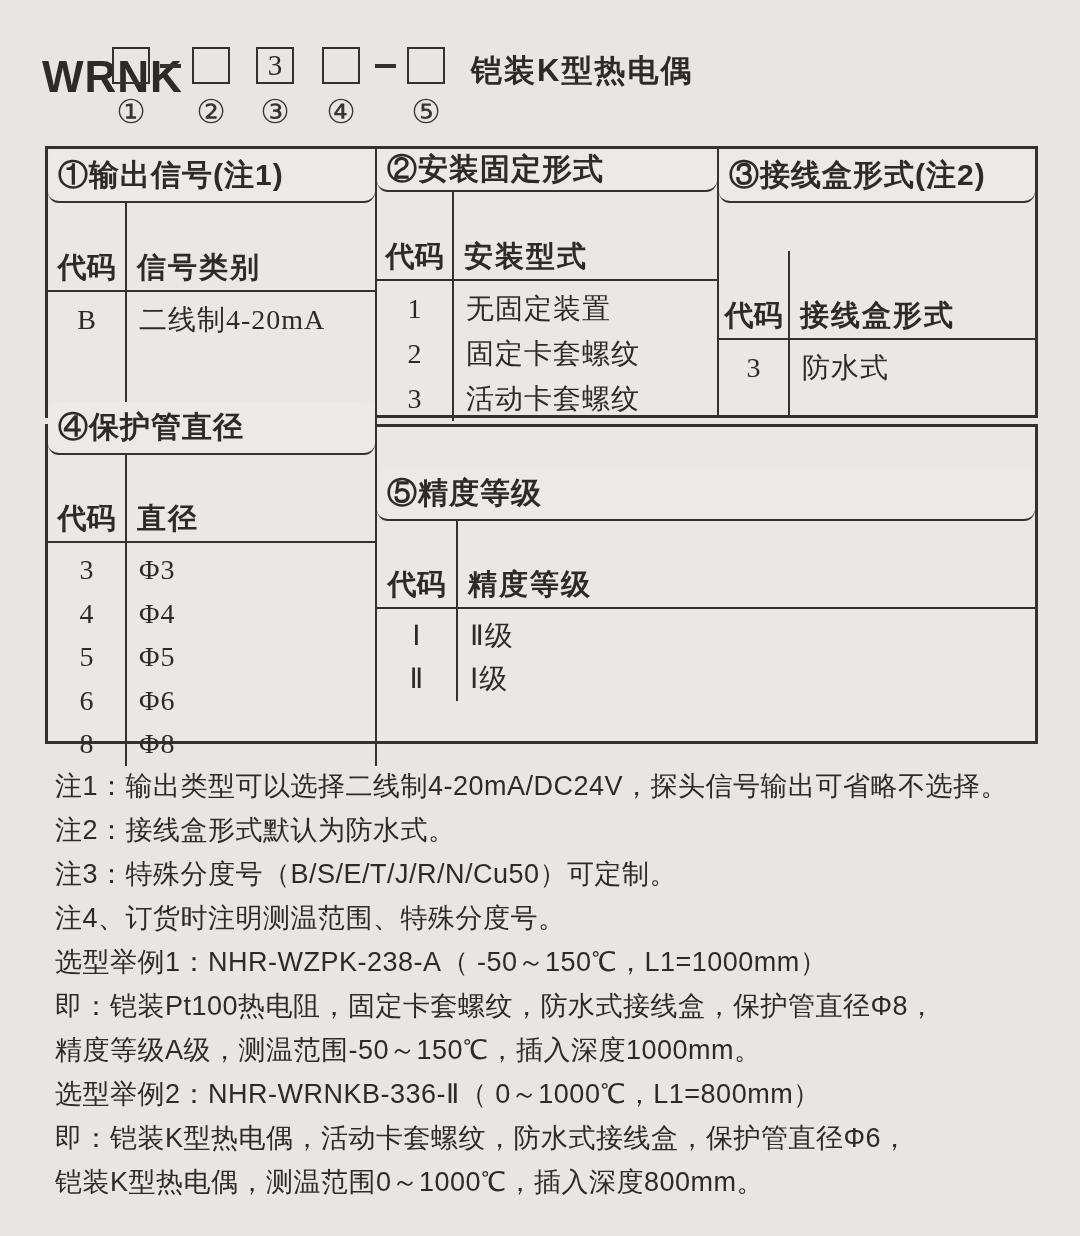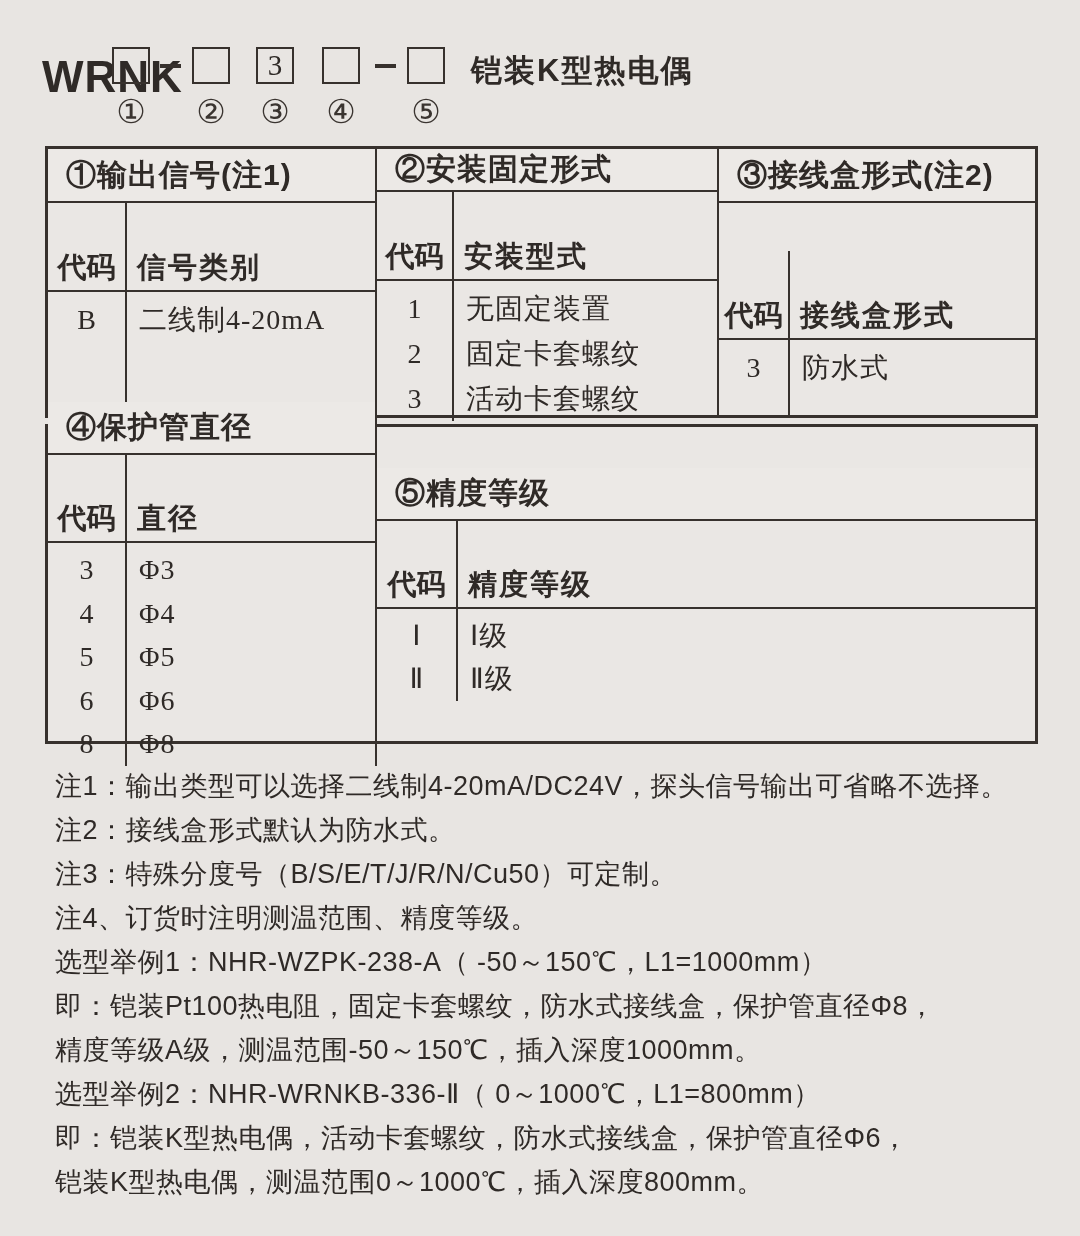--- a/index.html
+++ b/index.html
@@ -48,24 +48,25 @@
     position:absolute;left:45px;width:993px;
     border:3px solid var(--line);
     display:flex;background:#eae7e4;
   }
   .table-top{top:146px;height:272px;}
   .table-bottom{top:424px;height:320px;align-items:center;}
   .section{display:flex;flex-direction:column;border-right:2.5px solid var(--line);}
   .section:last-child{border-right:none;}
   .sec-title{
     border-bottom:2.5px solid var(--line);
-    display:flex;align-items:center;padding-left:18px;
+    display:flex;align-items:center;padding-left:10px;
     font-size:30px;font-weight:700;letter-spacing:1px;
     background:#ecé9e6;
     background:#ece9e6;
+    border-radius:11px;
   }
   .table-top .sec-title{height:54px;}
   .table-bottom .sec-title{height:53px;}
   .sec-grid{flex:1;display:flex;}
   .col{display:flex;flex-direction:column;}
   .col-code{border-right:2px solid var(--line);}
   .col-value{flex:1;}
   .sub-head{
     border-bottom:2px solid var(--line);
     font-family:"Liberation Serif",serif;
@@ -215,34 +216,34 @@
         <div class="col col-code">
           <div class="sub-head">代码</div>
           <div class="cells">
             <span class="cell-line">Ⅰ</span>
             <span class="cell-line">Ⅱ</span>
           </div>
         </div>
         <div class="col col-value">
           <div class="sub-head">精度等级</div>
           <div class="cells">
+            <span class="cell-line">Ⅱ级</span>
             <span class="cell-line">Ⅰ级</span>
-            <span class="cell-line">Ⅱ级</span>
           </div>
         </div>
       </div>
     </div>
 
   </div>
 
   <div class="notes">
     <div class="note-line">注1：输出类型可以选择二线制4-20mA/DC24V，探头信号输出可省略不选择。</div>
     <div class="note-line">注2：接线盒形式默认为防水式。</div>
     <div class="note-line">注3：特殊分度号（B/S/E/T/J/R/N/Cu50）可定制。</div>
-    <div class="note-line">注4、订货时注明测温范围、精度等级。</div>
+    <div class="note-line">注4、订货时注明测温范围、特殊分度号。</div>
     <div class="note-line">选型举例1：NHR-WZPK-238-A（ -50～150℃，L1=1000mm）</div>
     <div class="note-line">即：铠装Pt100热电阻，固定卡套螺纹，防水式接线盒，保护管直径Φ8，</div>
     <div class="note-line">精度等级A级，测温范围-50～150℃，插入深度1000mm。</div>
     <div class="note-line">选型举例2：NHR-WRNKB-336-Ⅱ（ 0～1000℃，L1=800mm）</div>
     <div class="note-line">即：铠装K型热电偶，活动卡套螺纹，防水式接线盒，保护管直径Φ6，</div>
     <div class="note-line">铠装K型热电偶，测温范围0～1000℃，插入深度800mm。</div>
   </div>
 
 </div>
 

